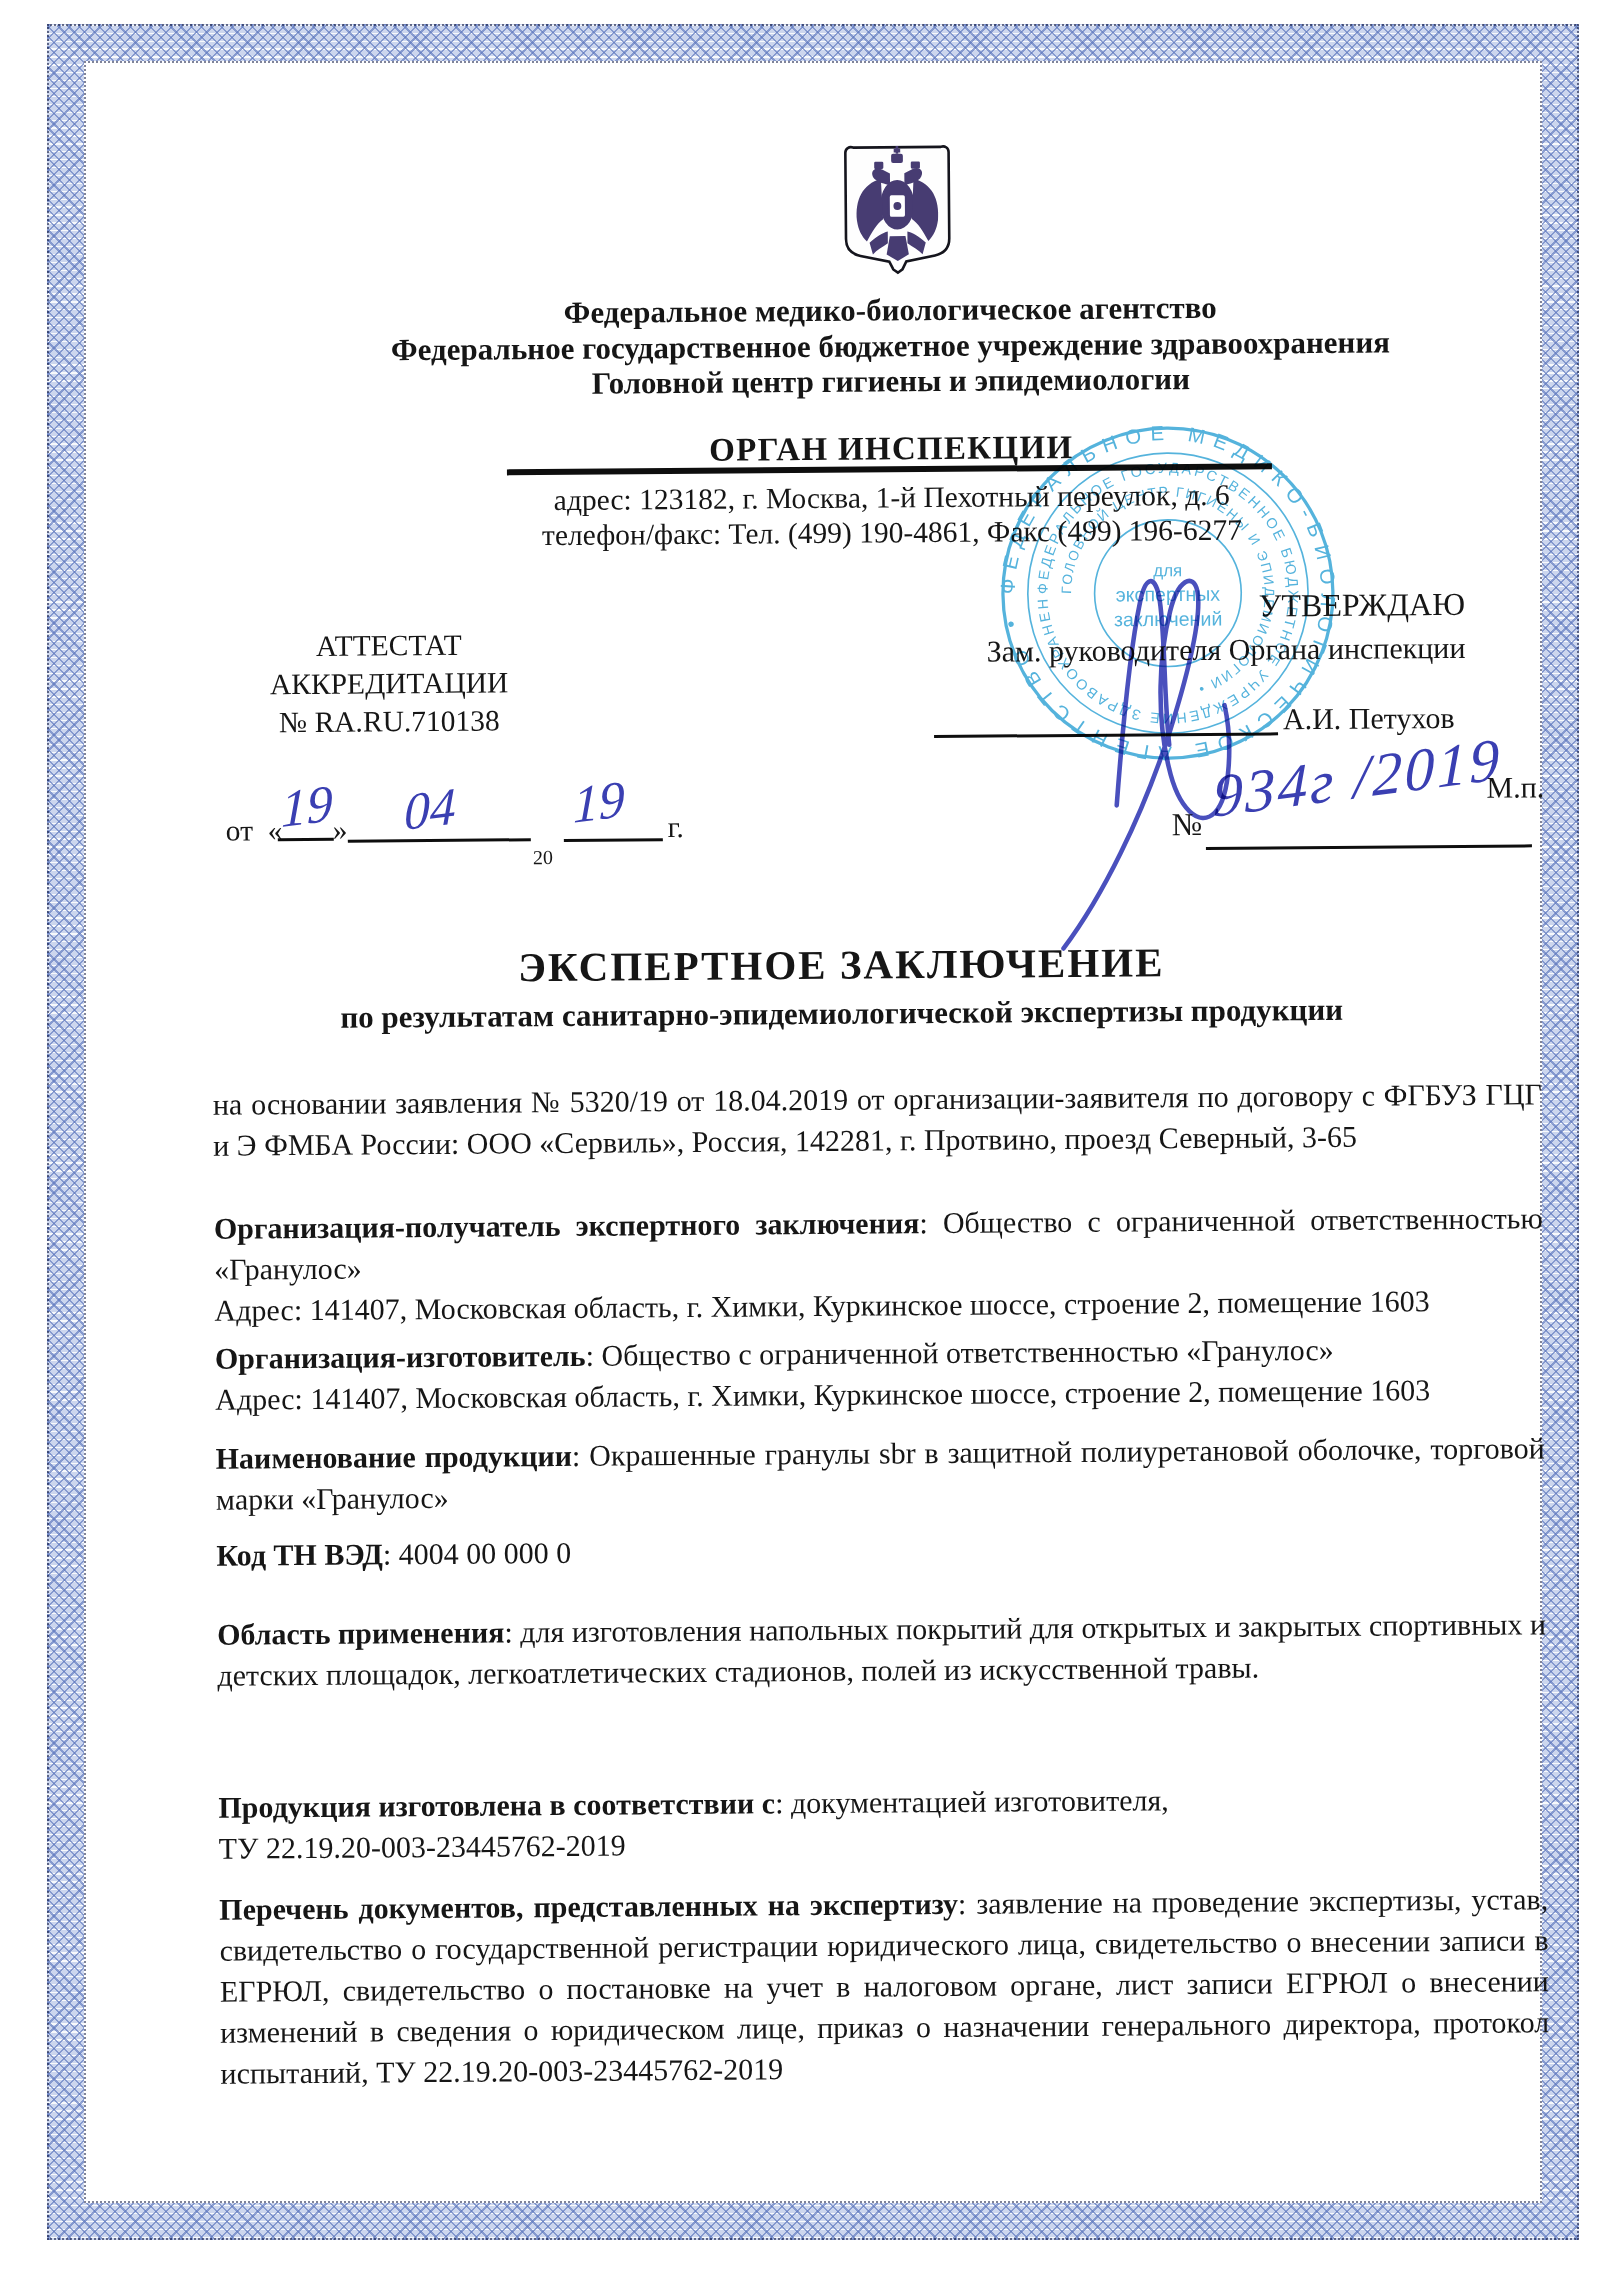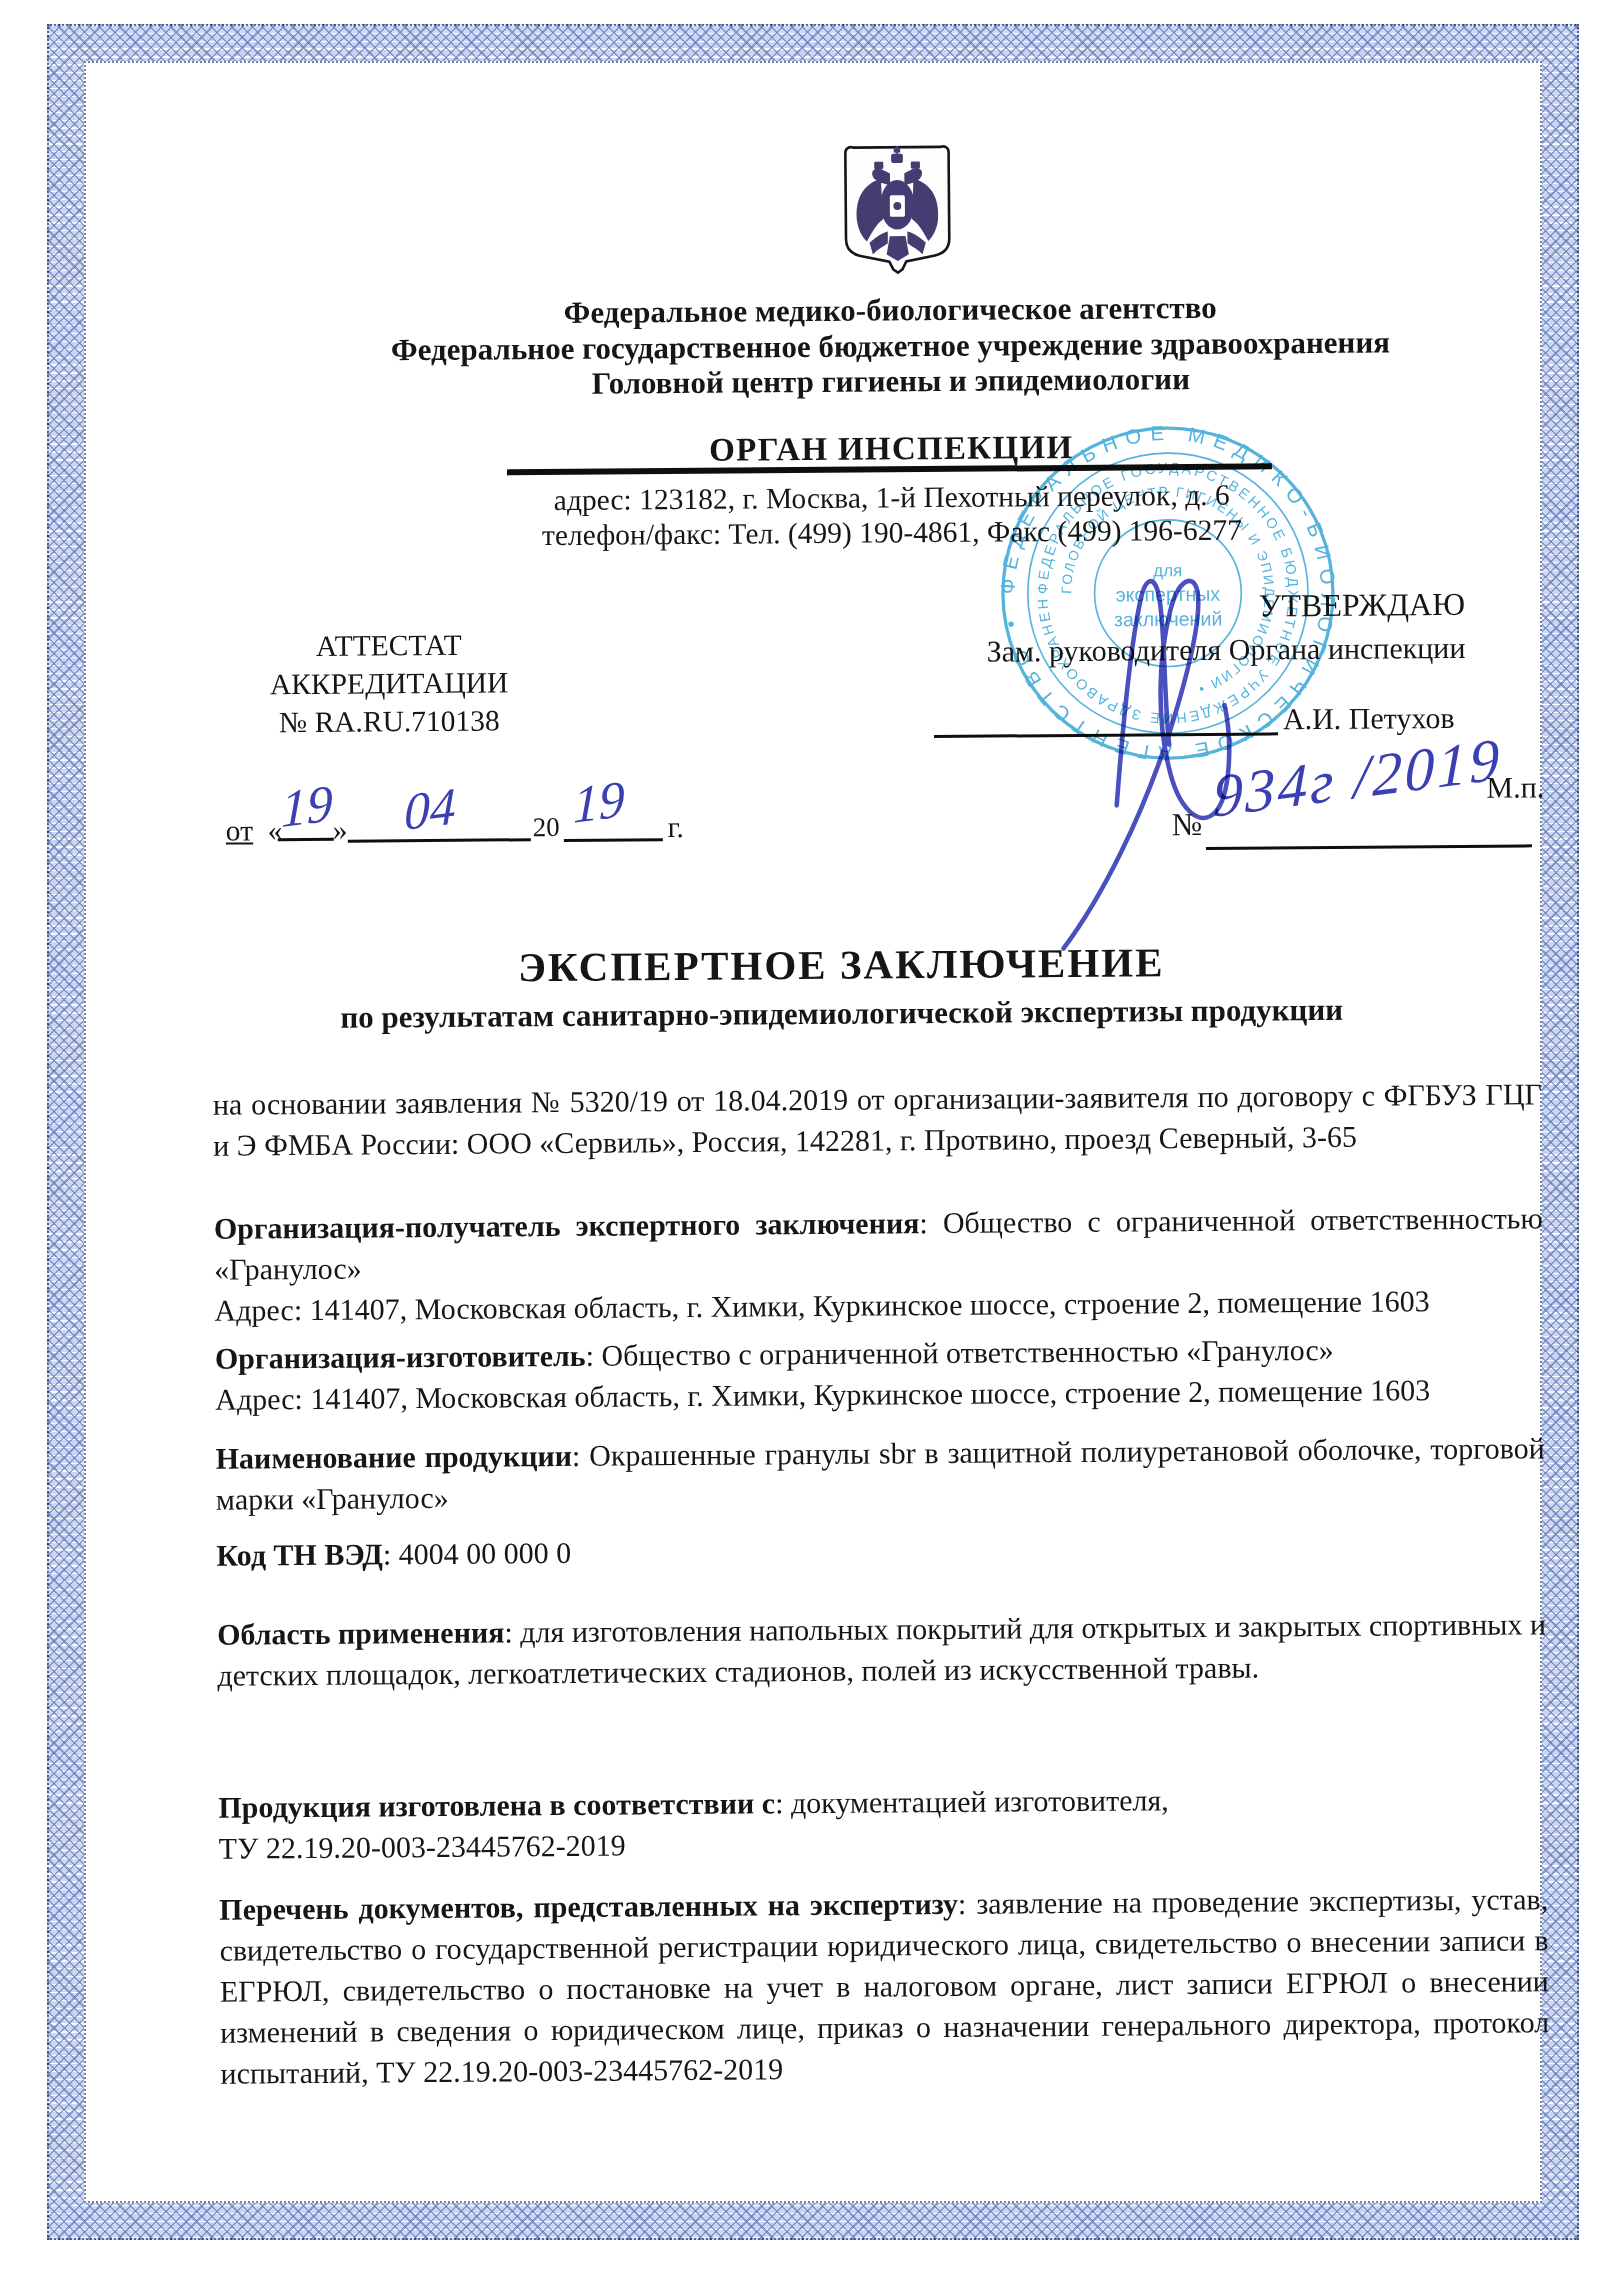--- a/index.html
+++ b/index.html
@@ -84,26 +84,26 @@
   </div>
 
   <div class="abs" style="left:916px;top:591px;width:553px;text-align:right;">
     <div style="font-size:32px;">УТВЕРЖДАЮ</div>
     <div style="font-size:30px;margin-top:7.9px;">Зам. руководителя Органа инспекции</div>
   </div>
   <div class="rule" style="left:937px;top:736px;width:344px;height:3.3px;"></div>
   <div class="abs" style="left:1286px;top:706px;font-size:30px;">А.И. Петухов</div>
   <div class="abs" style="left:1489px;top:776px;font-size:30px;">М.п.</div>
 
-  <span class="abs" style="left:228px;top:810px;font-size:29.5px;text-decoration:underline;">от</span>
+  <span class="abs" style="left:228px;top:810px;font-size:29.5px;">от</span>
   <span class="abs" style="left:270px;top:810px;font-size:29.5px;">«</span>
   <span class="ink" style="left:283px;top:776px;font-size:52px;">19</span>
   <span class="abs" style="left:335px;top:810px;font-size:29.5px;">»</span>
   <span class="ink" style="left:406px;top:780px;font-size:52px;">04</span>
-  <span class="abs" style="left:535px;top:810px;font-size:27px;">20</span>
+  <span class="abs" style="left:535px;top:844px;font-size:20px;">20</span>
   <span class="ink" style="left:575px;top:774px;font-size:52px;">19</span>
   <span class="abs" style="left:670px;top:810px;font-size:29.5px;">г.</span>
   <div class="rule" style="left:280px;top:834px;width:56px;height:2.6px;"></div>
   <div class="rule" style="left:350px;top:836px;width:183px;height:2.6px;"></div>
   <div class="rule" style="left:566px;top:837px;width:99px;height:2.6px;"></div>
 
   <span class="abs" style="left:1174px;top:809px;font-size:32px;">№</span>
   <span class="ink" style="left:1215px;top:766px;font-size:60px;letter-spacing:2.6px;">934г /2019</span>
   <div class="rule" style="left:1208px;top:850px;width:326px;height:2.6px;"></div>
 

